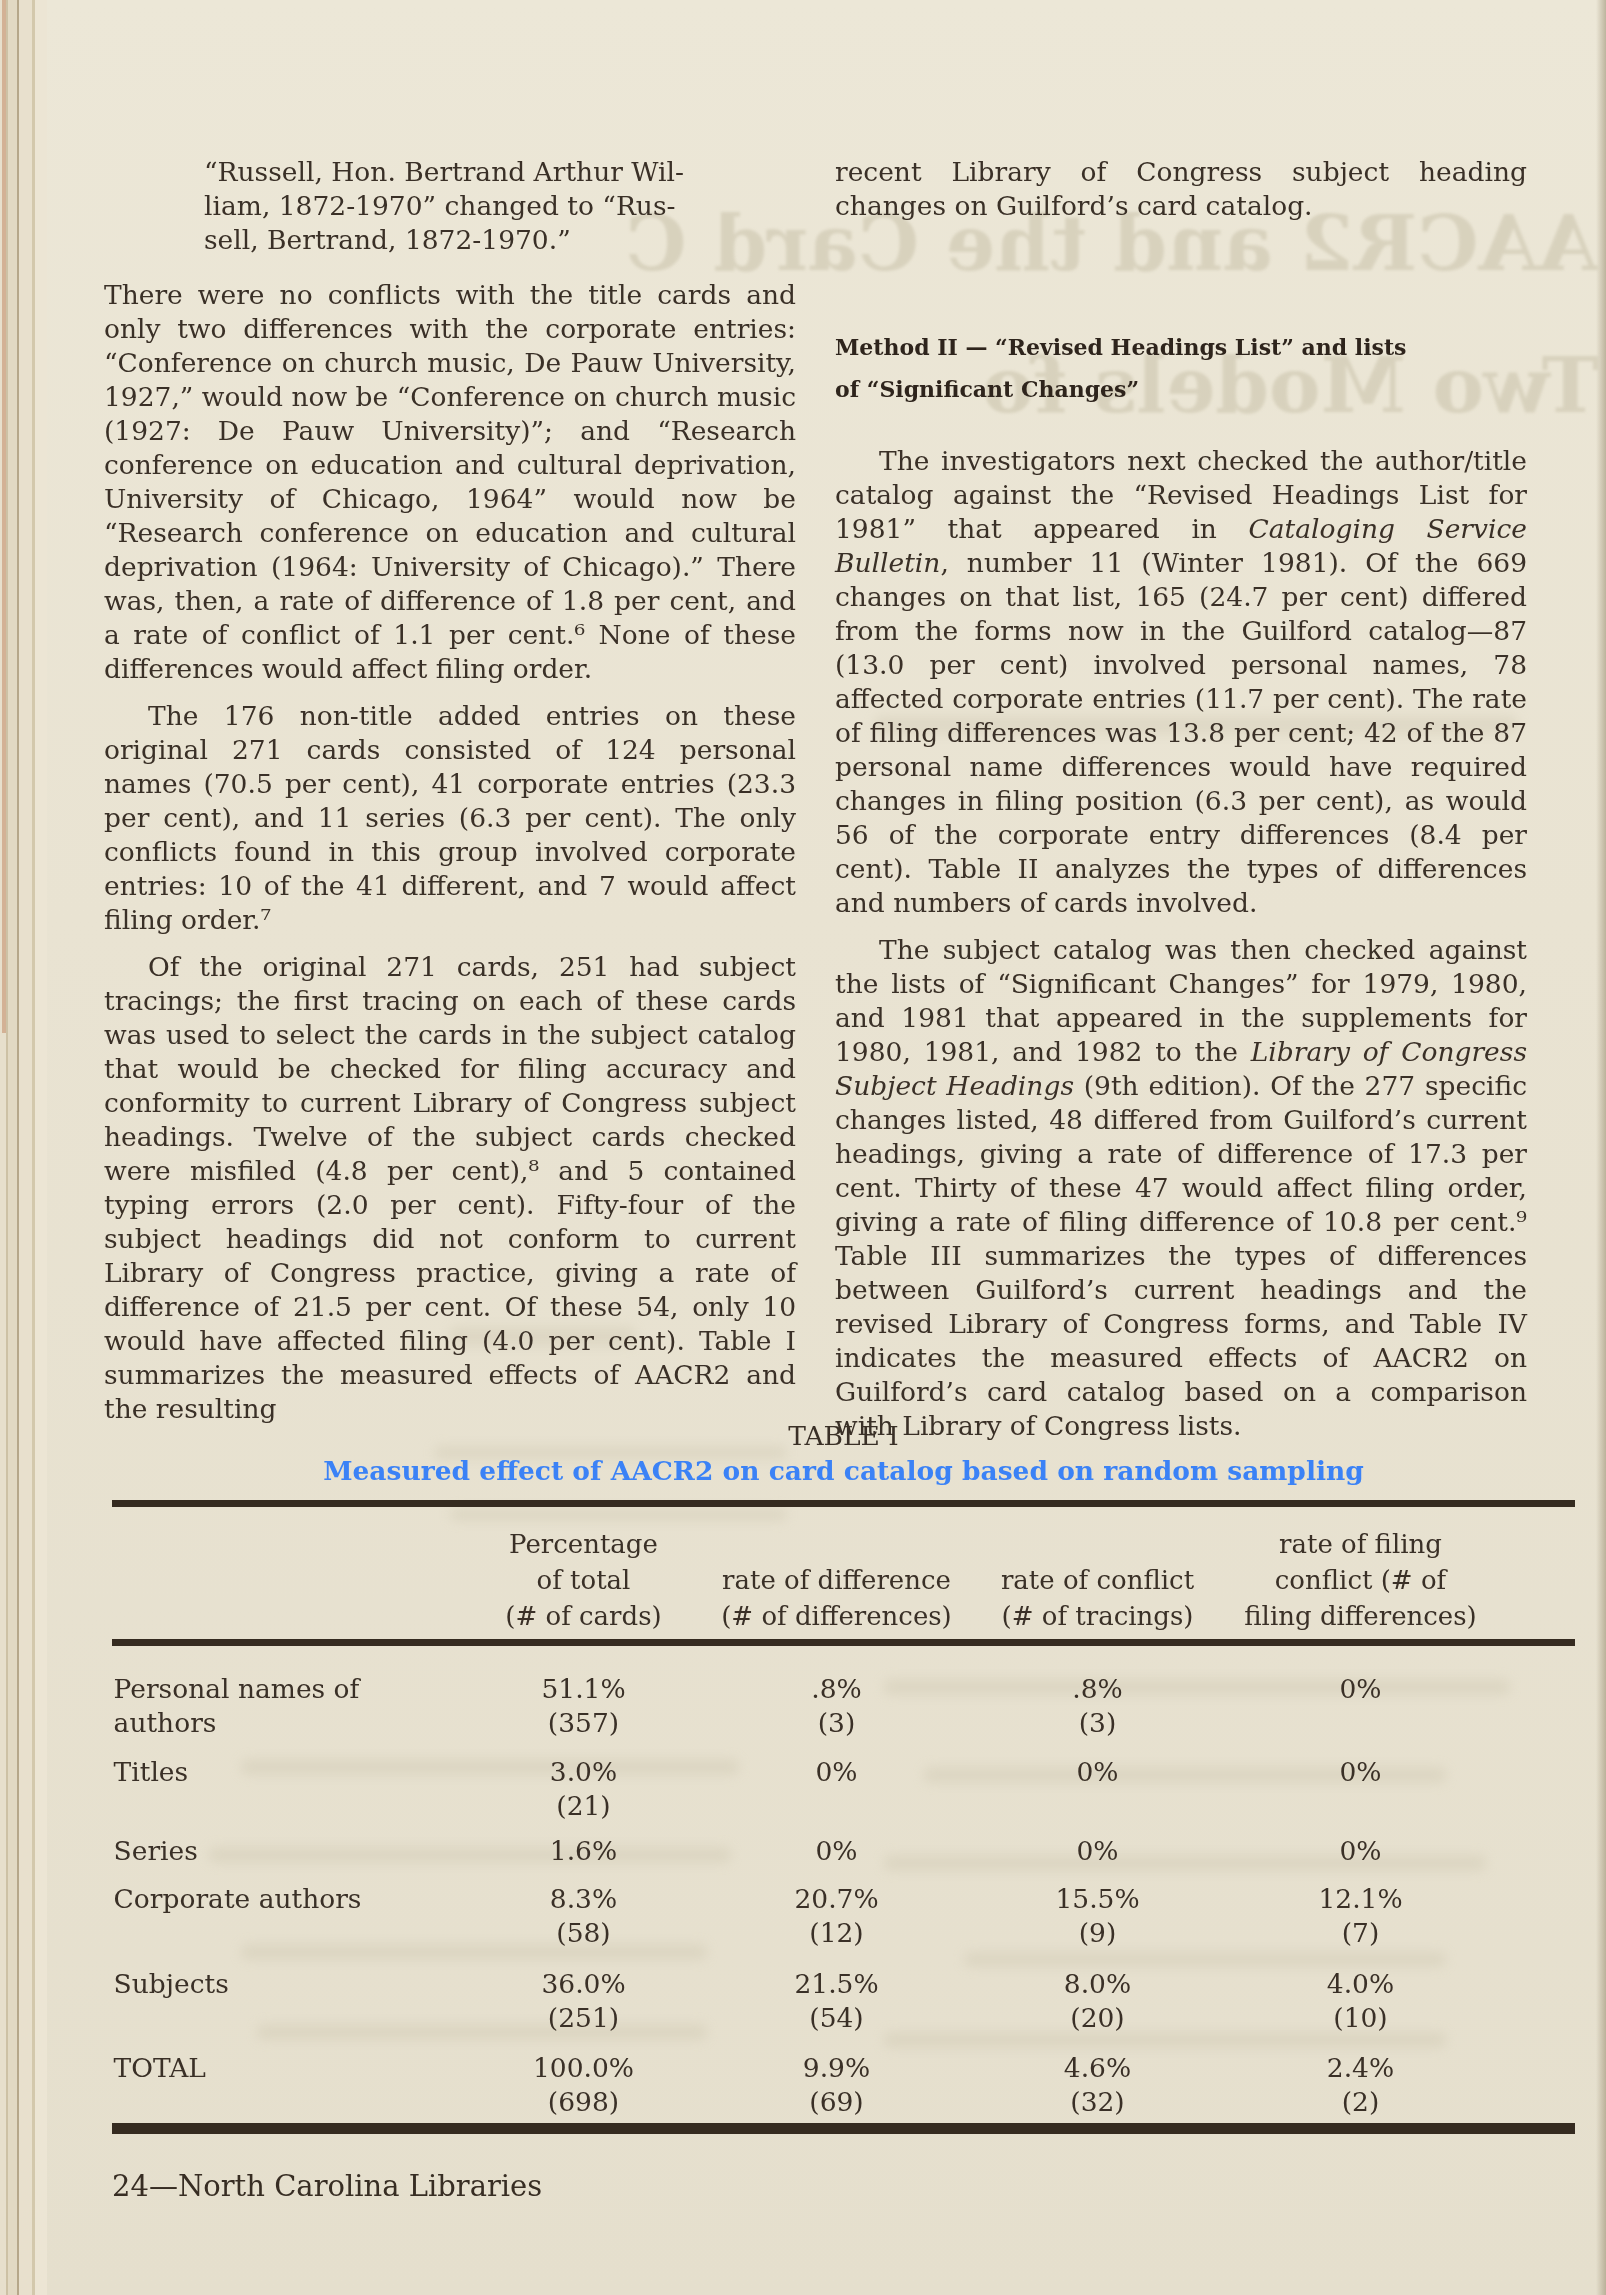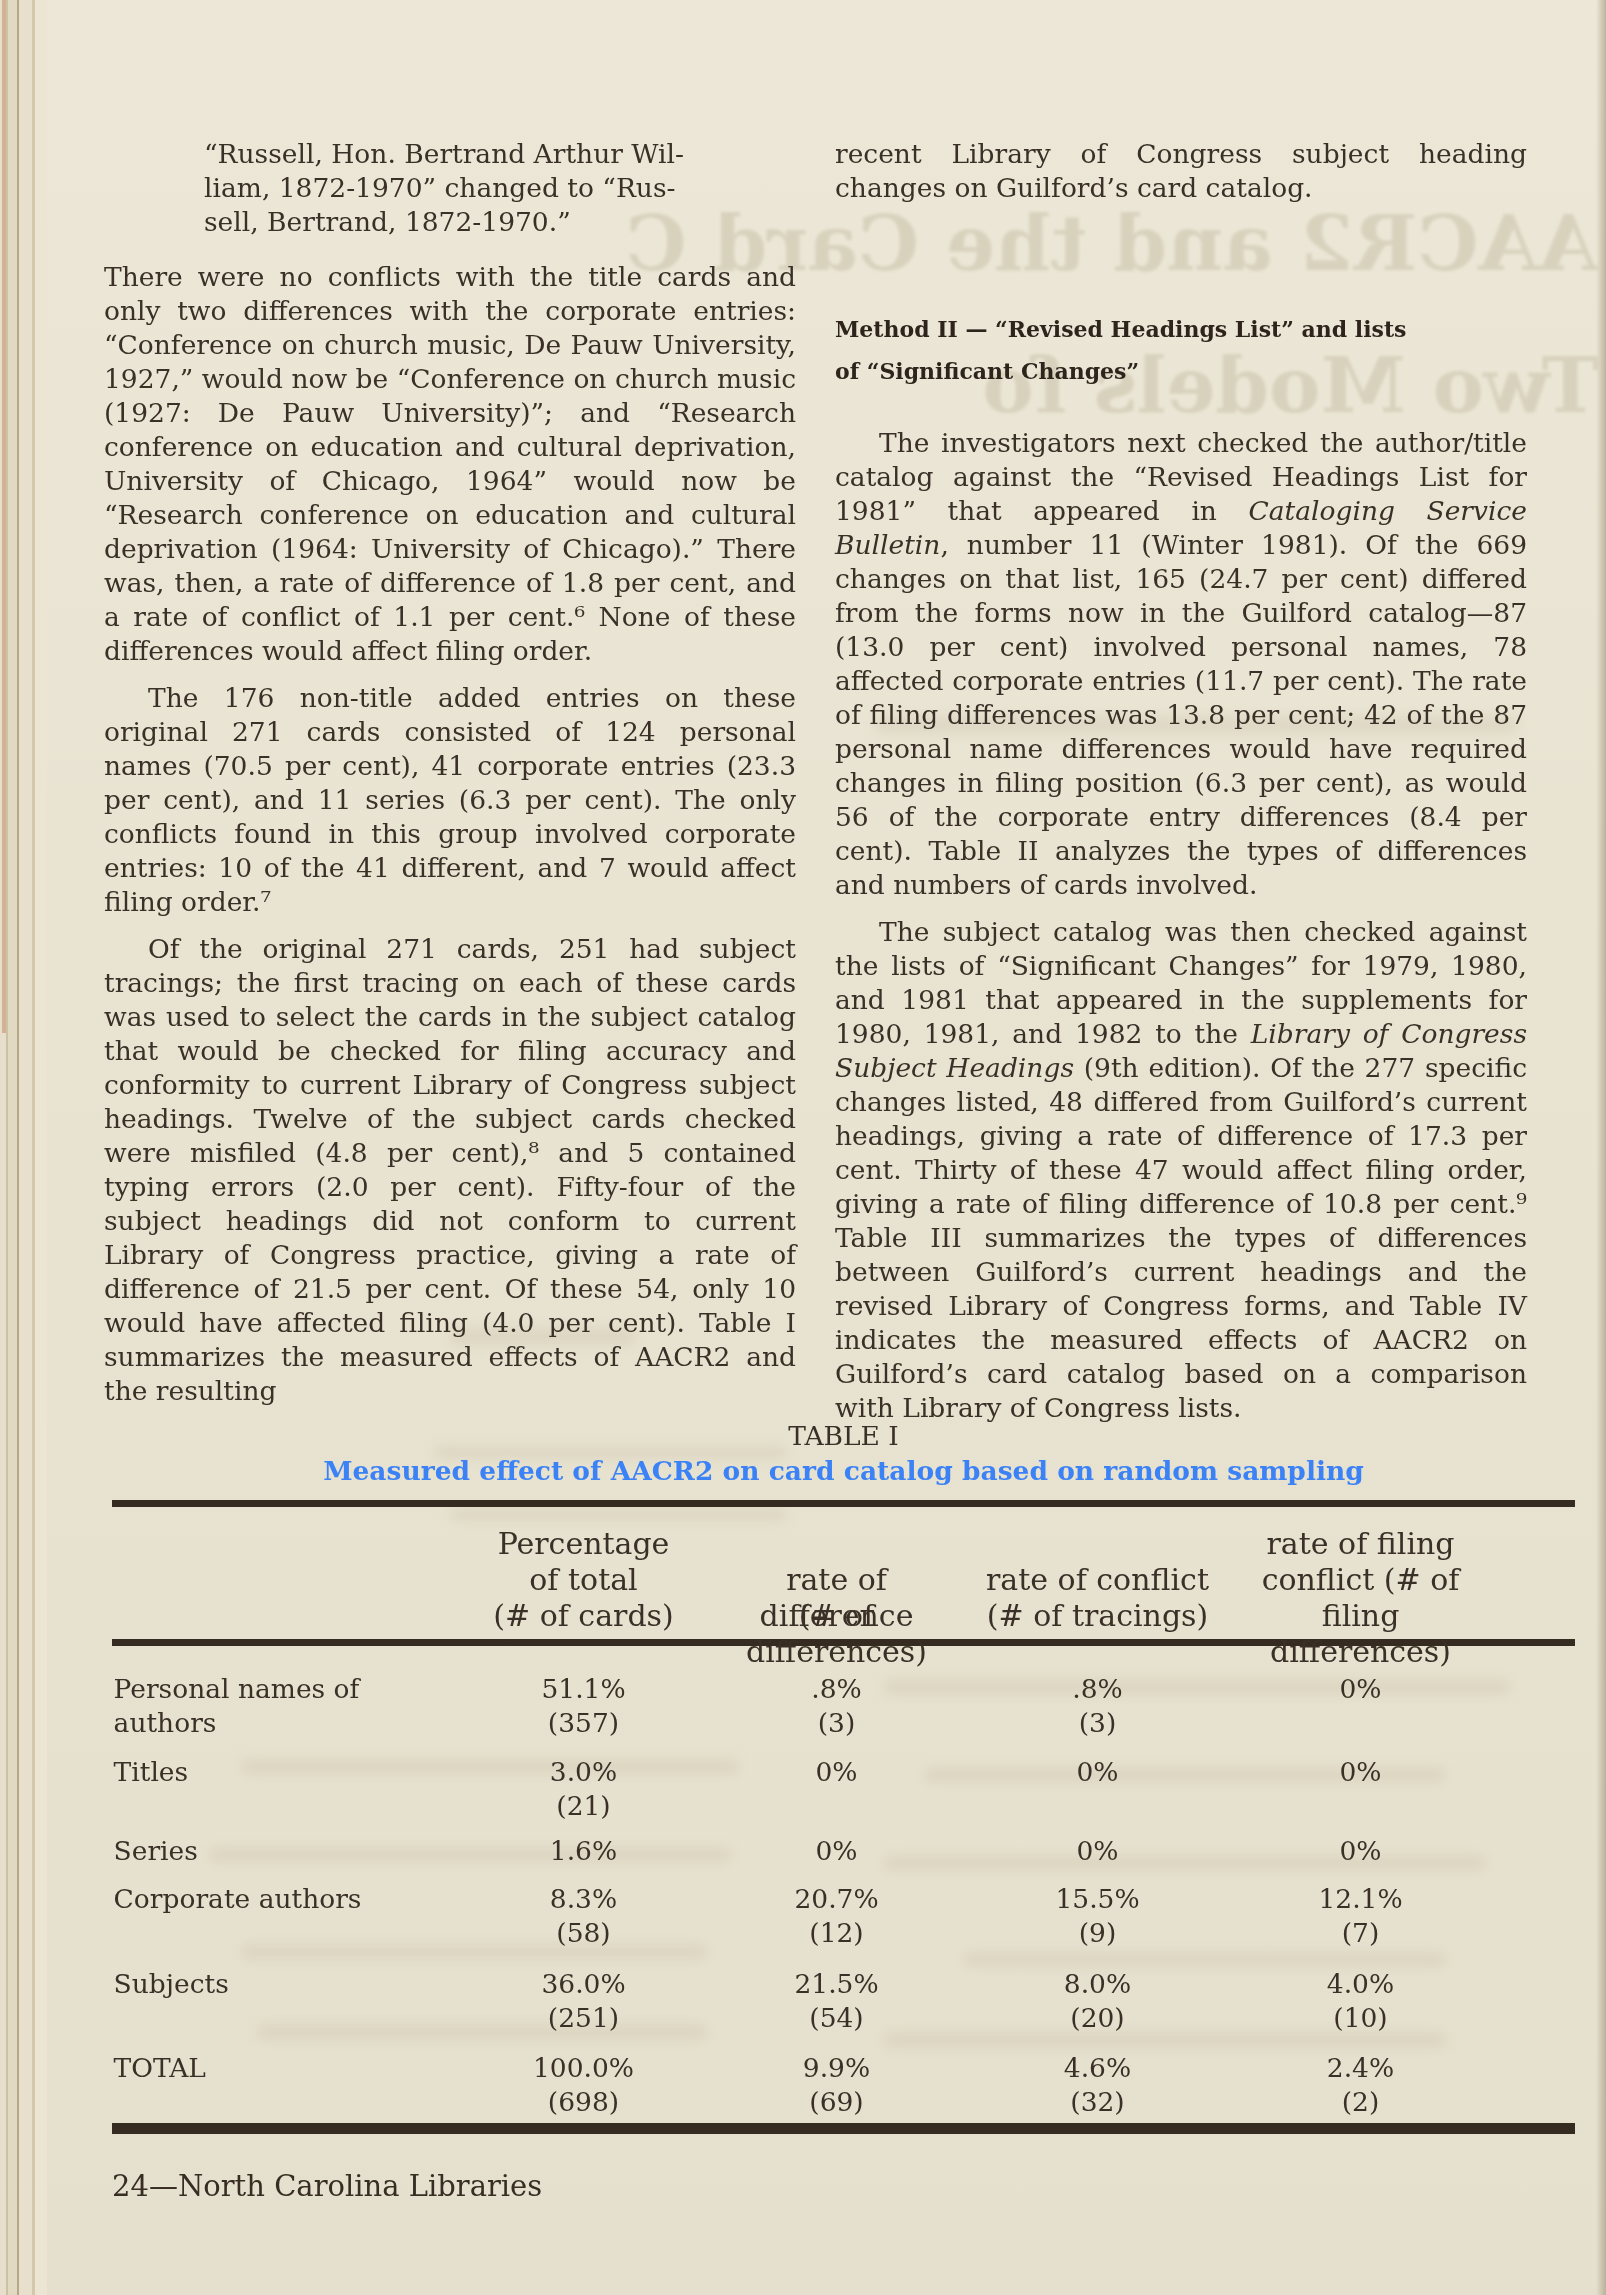--- a/index.html
+++ b/index.html
@@ -28,21 +28,21 @@
     font-weight:bold; font-size:77px; line-height:88px;
     color:#c9c2aa; opacity:.55; filter:blur(1.6px);
     transform:scaleX(-1);
   }
   .ghost-bar {
     position:absolute; background:#ccc5ae; opacity:.38; filter:blur(5.6px);
     border-radius:6.4px;
   }
 
   
-  .col { position:absolute; top:137px; width:692px; text-align:justify;
+  .col { position:absolute; top:155px; width:692px; text-align:justify;
     font-size:26.5px; line-height:34px; }
   .col-left  { left:104px; }
   .col-right { left:835px; }
   .quote { text-align:left; padding-left:100px; margin-bottom:21px; }
   .para  { margin-bottom:13px; }
   .para.indent { text-indent:44px; }
   .para:last-child { margin-bottom:0; }
   .section-heading {
     text-align:left; font-weight:bold; font-size:22px; line-height:42px;
     margin:103px 0 34px 0; color:#2e241c;
@@ -51,21 +51,21 @@
   
   .table-block { position:absolute; left:112px; top:1420px; width:1463px;
     font-size:26.5px; }
   .t-title   { text-align:center; line-height:32px; margin-bottom:3.2px; }
   .t-caption { text-align:center; line-height:32px; margin-bottom:13px;
     font-weight:bold; color:#3b82f6; }
   .rule { background:#352b20; height:7.2px; }
   .rule-mid { background:#352b20; height:6.4px; margin-top:4.8px; }
   .rule-bottom { background:#352b20; height:10.4px; margin-top:4.8px; }
   .tgrid { display:grid; grid-template-columns:345px 253px 253px 269px 257px 1fr; }
-  .thead { margin-top:19px; font-size:30px; }
+  .thead { margin-top:19px; font-size:26px; }
   .hcell { text-align:center; }
   .hline { height:36px; line-height:36px; }
   .trow  { }
   .tlabel { text-align:left; line-height:34px; padding-left:1.6px; }
   .tcell { text-align:center; }
   .tv, .tn { line-height:34px; }
   .tn:empty { display:none; }
 
   .footer { position:absolute; left:112px; top:2169px; font-size:29px;
     line-height:35px; color:#372d23; }

